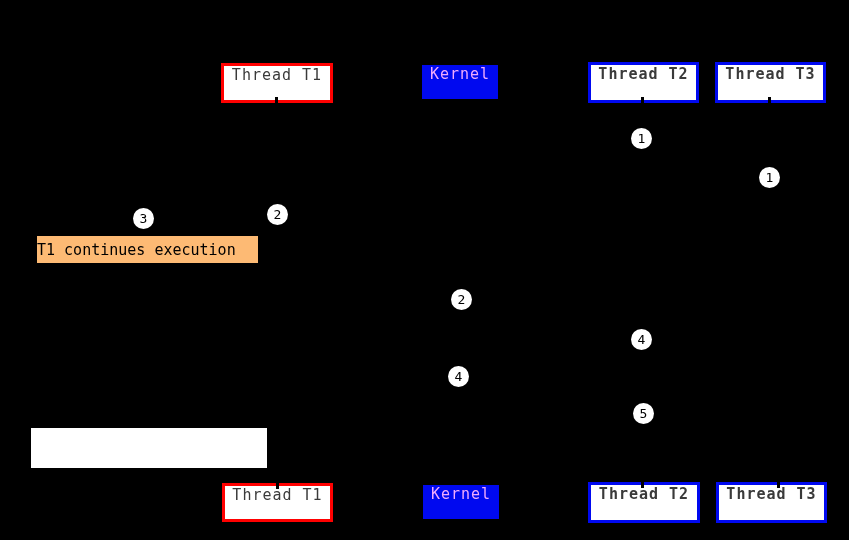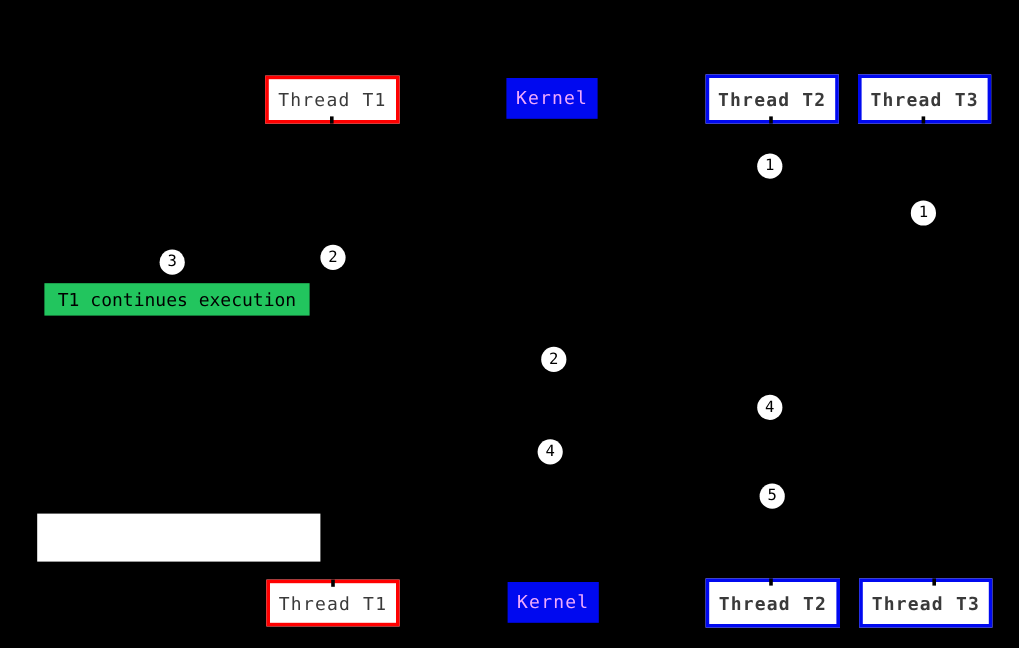--- a/index.html
+++ b/index.html
@@ -8,21 +8,21 @@
     width: 849px;
     height: 540px;
     background: #000000;
     overflow: hidden;
     font-family: "DejaVu Sans Mono", "Liberation Mono", monospace;
   }
   .box {
     position: absolute;
     box-sizing: border-box;
     display: flex;
-    align-items: center;
+    align-items: flex-start;
     justify-content: center;
     font-size: 15px;
     letter-spacing: 1px;
     white-space: nowrap;
   }
   .thread-box {
     background: #ffffff;
     color: #3a3a3a;
     border: 3px solid #000;
   }
@@ -41,25 +41,24 @@
     color: #000000;
     display: flex;
     align-items: center;
     justify-content: center;
     font-size: 13px;
     line-height: 1;
   }
   .note-box {
     position: absolute;
     box-sizing: border-box;
-    background: #22c55e;
+    background: #fdba74;
     color: #000000;
     display: flex;
     align-items: center;
-    justify-content: center;
     font-size: 15px;
     letter-spacing: 0px;
     white-space: nowrap;
   }
   .blank-box {
     position: absolute;
     background: #ffffff;
   }
   .tick {
     position: absolute;

